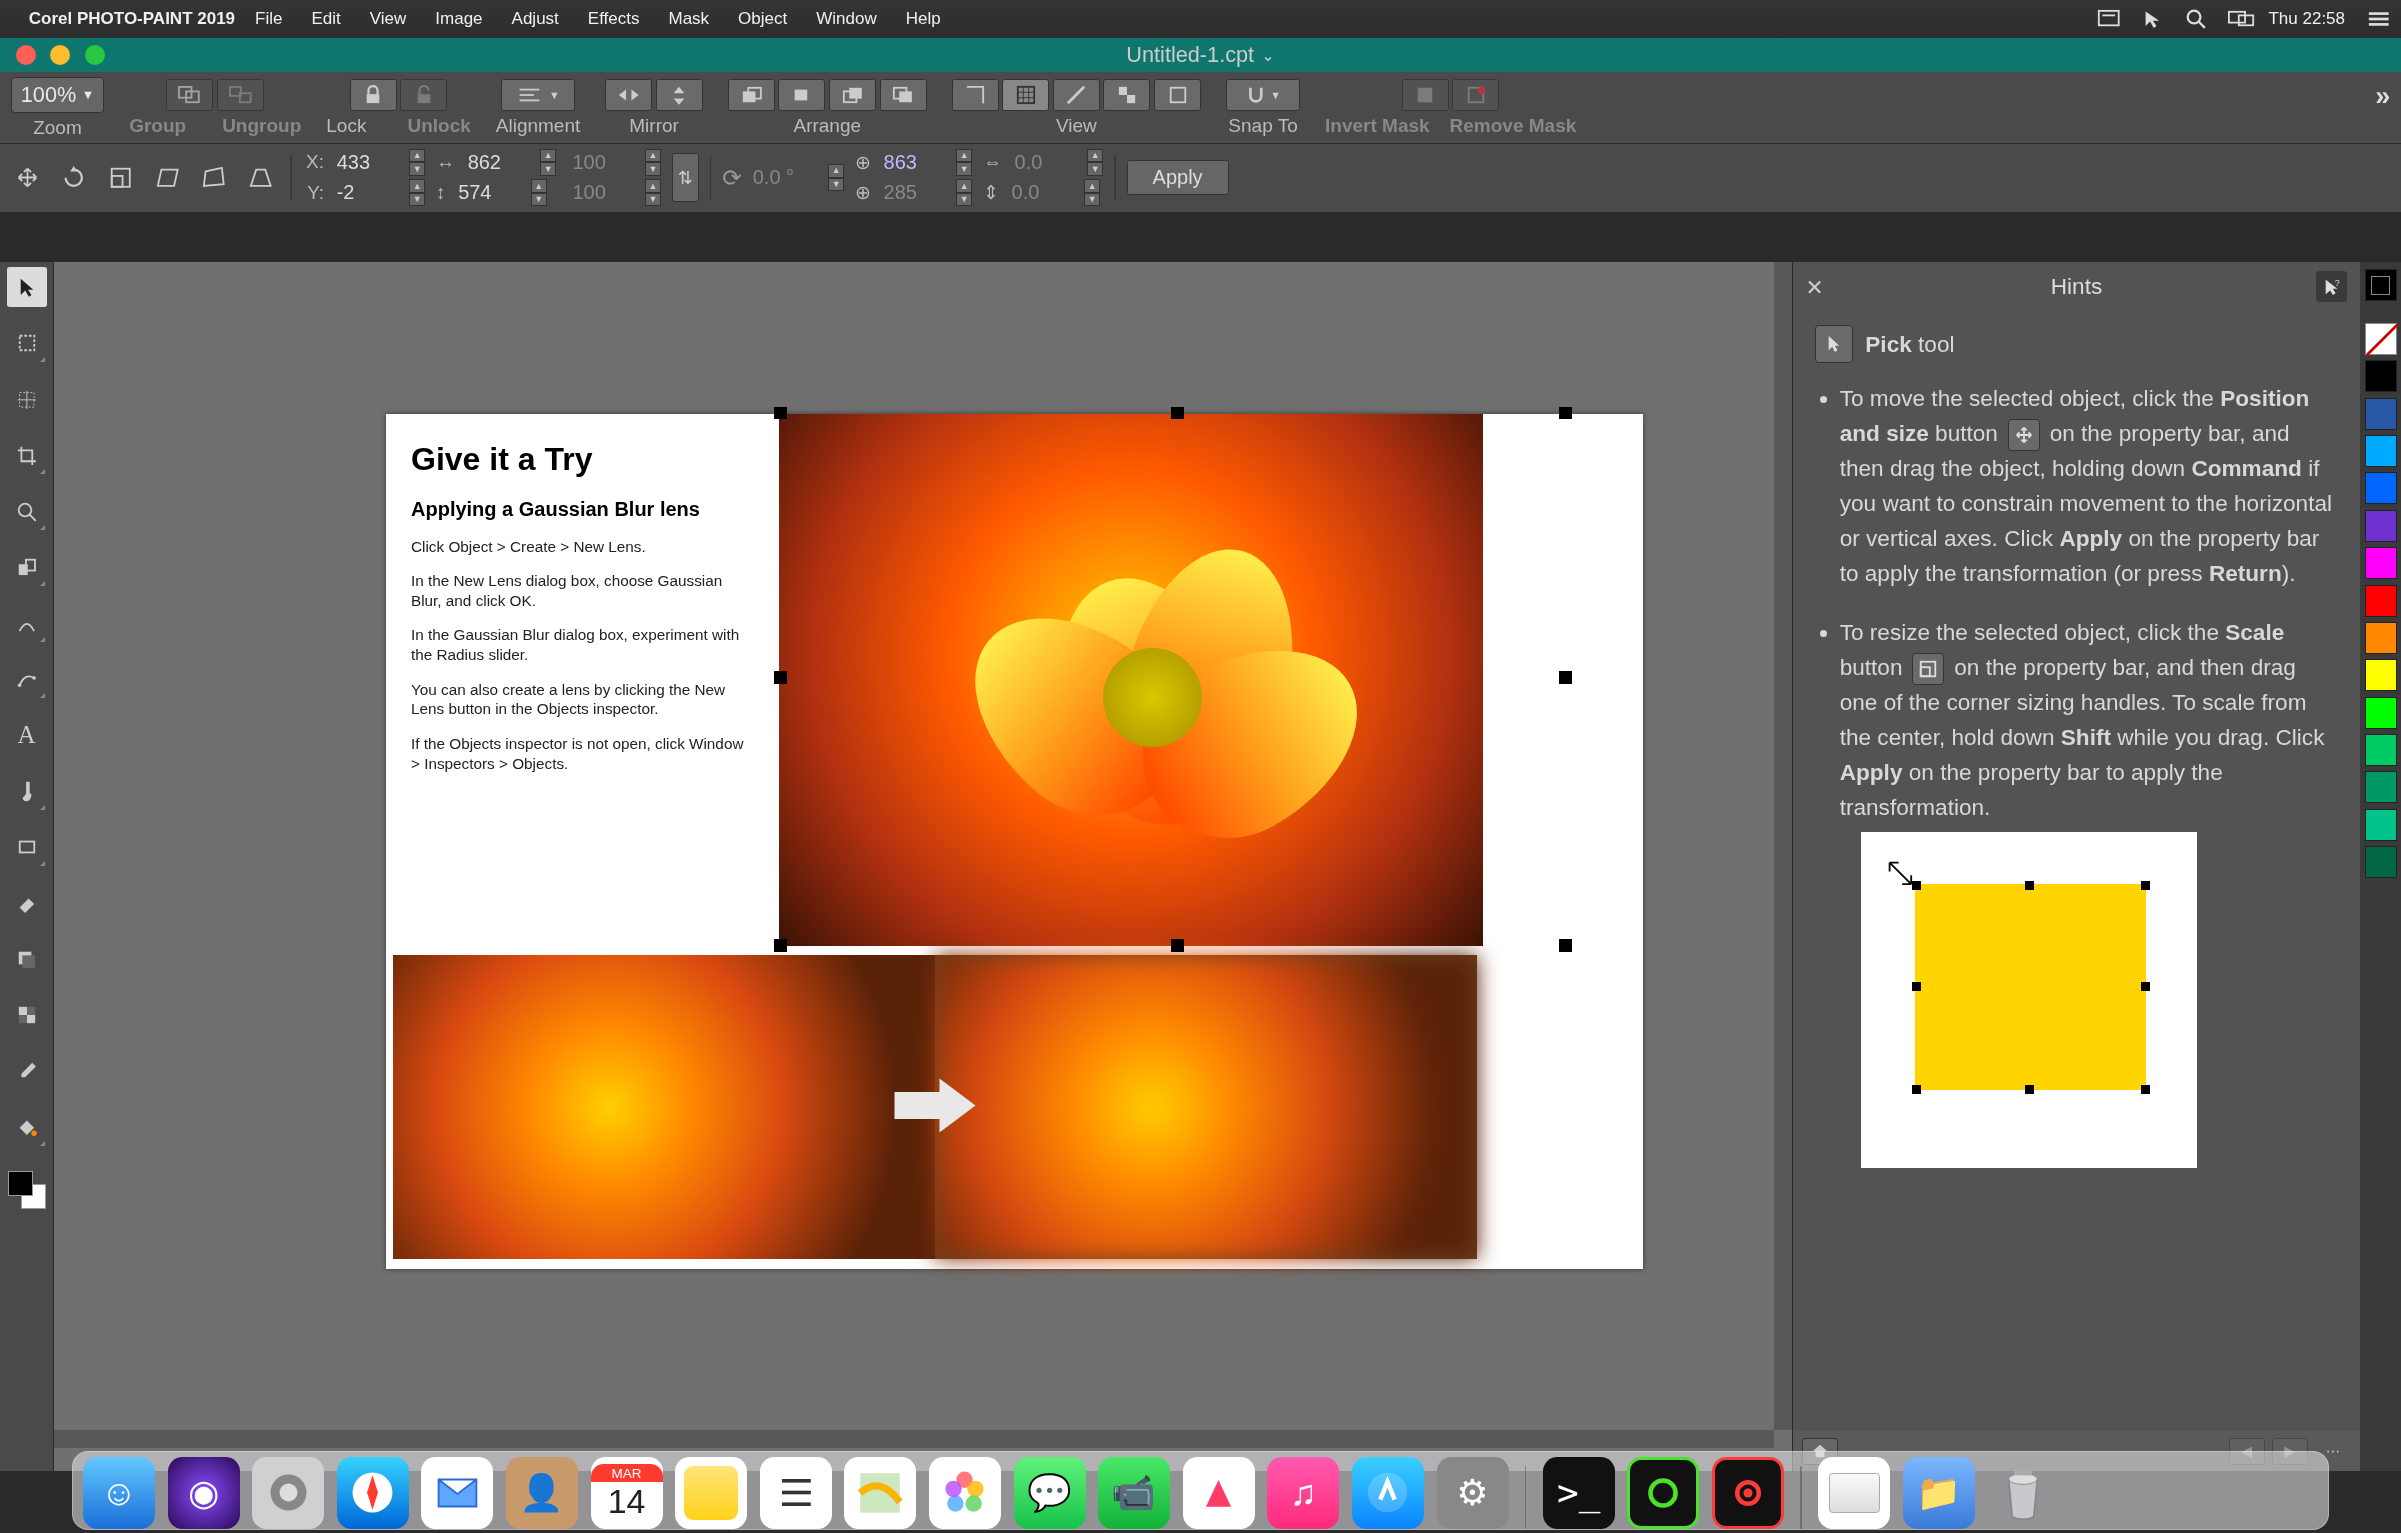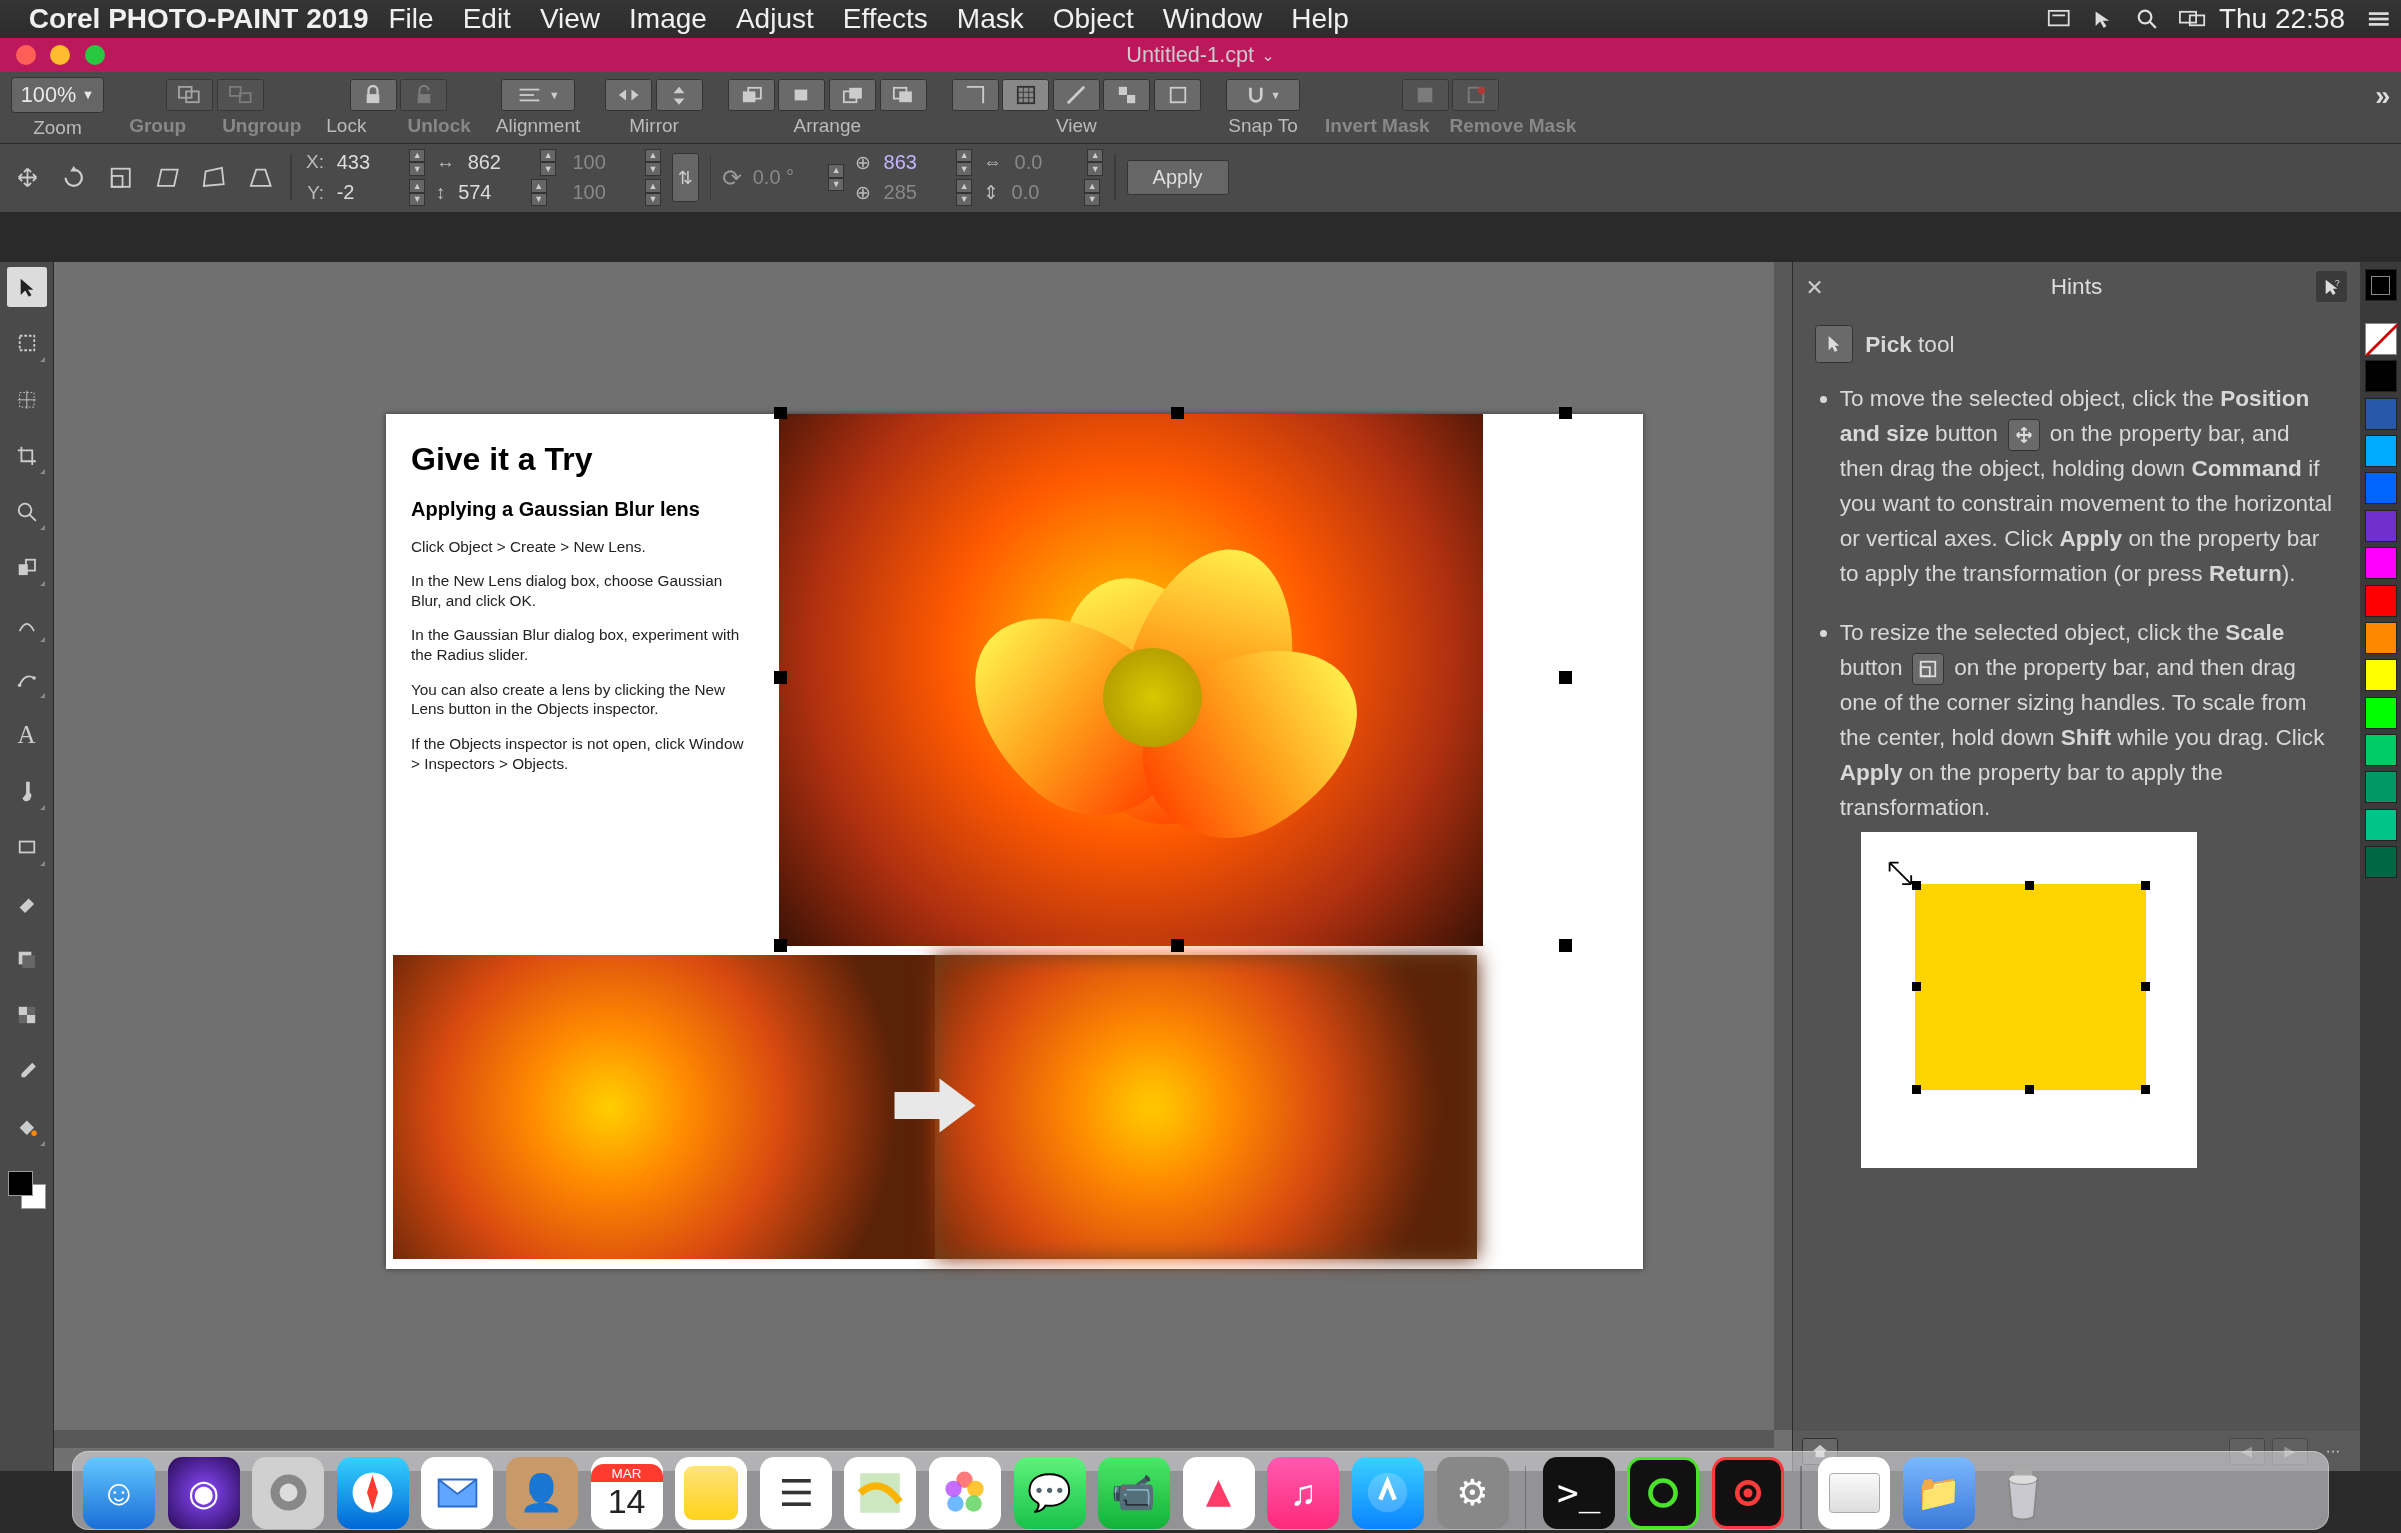--- a/index.html
+++ b/index.html
@@ -1,29 +1,29 @@
 <!DOCTYPE html>
 <html style="font-size:14.4px"><head>
 <meta charset="utf-8">
 <style>
 * { margin:0; padding:0; box-sizing:border-box; font-family:-apple-system,Helvetica,Arial,sans-serif; }
 body { width:2401px; height:1534px; background:#2a2a2a; overflow:hidden; position:relative; }
 
 
-.menubar { height:38px; background:linear-gradient(#353535,#2c2c2c); display:flex; align-items:center; color:#f0f0f0; font-size:28px; padding:0 10.8px; }
+.menubar { height:38px; background:linear-gradient(#353535,#2c2c2c); display:flex; align-items:center; color:#f0f0f0; font-size:17px; padding:0 10.8px; }
 .menubar .apple { font-size:25px; margin-right:18px; }
 .menubar .appname { font-weight:700; margin-right:20px; }
 .menubar .mi { margin-right:29px; cursor:default; }
 .menubar .spacer { flex:1; }
 .menubar .sys { margin-left:21.7px; font-size:23.5px; display:flex; align-items:center; }
 .menubar .clock { margin-left:13px; }
 .menubar svg { fill:#ddd; }
 
 
-.winchrome { height:34px; background:#be185d; display:flex; align-items:center; position:relative; }
+.winchrome { height:34px; background:#0f766e; display:flex; align-items:center; position:relative; }
 .lights { display:flex; gap:14.4px; padding-left:16px; }
 .light { width:20px; height:20px; border-radius:50%; }
 .light.r{background:#ff5f57;} .light.y{background:#febc2e;} .light.g{background:#28c840;}
 .wtitle { position:absolute; left:50%; transform:translateX(-50%); color:#ccc; font-size:21.7px; display:flex; align-items:center; gap:7.2px;}
 .wtitle .chev { font-size:16px; }
 
 
 .toolbar { background:#4a4a4a; padding:5.4px 10.8px 3.6px 10.8px; border-bottom:0.9px solid #2a2a2a; position:relative;}
 .tb-row1 { display:flex; align-items:center; gap:25px; }
 .zoomcombo { background:#666; border:0.9px solid #333; border-radius:3.6px; padding:3.6px 9px; color:#e8e8e8; font-size:21.7px; display:flex; align-items:center; gap:5.4px; height:36px;}

